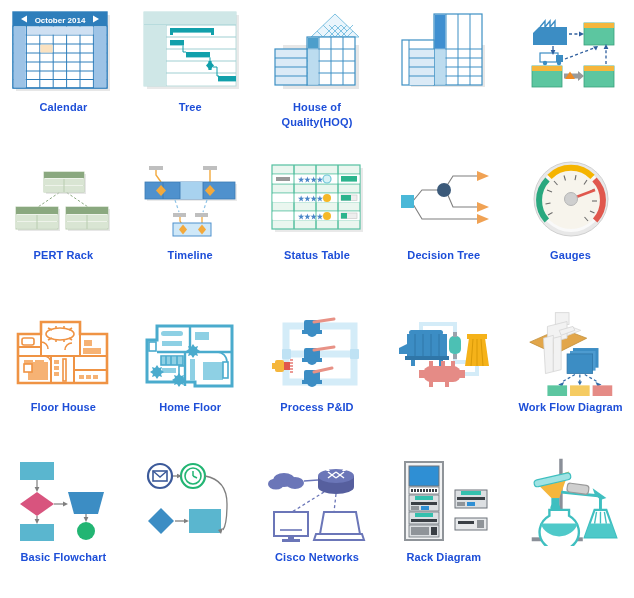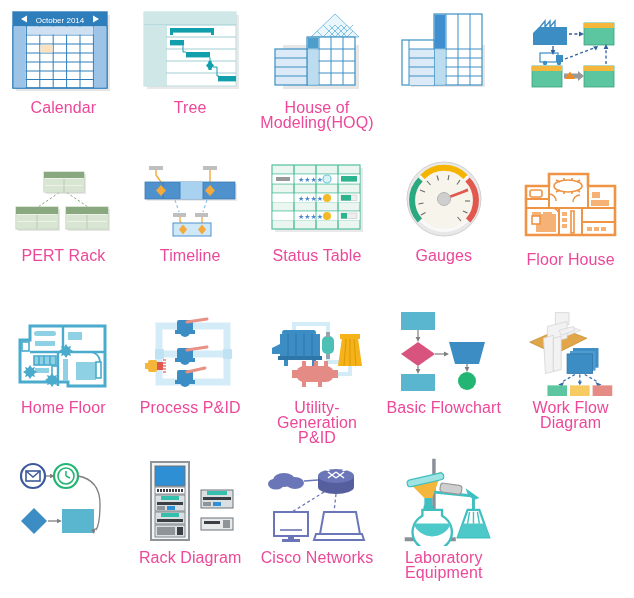--- a/index.html
+++ b/index.html
@@ -11,20 +11,21 @@
     font-family: "Liberation Sans", sans-serif;
     overflow: hidden;
   }
   .gallery {
     display: grid;
     grid-template-columns: repeat(5, 1fr);
     grid-template-rows: 148px 148px 150px 152px;
     width: 634px;
     height: 598px;
     box-sizing: border-box;
+    font-weight: bold;
   }
   .tile {
     display: flex;
     flex-direction: column;
     align-items: center;
     justify-content: flex-start;
     padding-top: 6px;
     box-sizing: border-box;
     cursor: pointer;
     user-select: none;
@@ -32,22 +33,22 @@
   .thumb {
     width: 110px;
     height: 92px;
     display: flex;
     align-items: center;
     justify-content: center;
     margin-bottom: 2px;
   }
   .thumb svg { display: block; }
   .caption {
-    font-size: 16px;
-    color: #ec4899;
+    font-size: 11px;
+    color: #1d4ed8;
     text-align: center;
     line-height: 15px;
     max-width: 118px;
     letter-spacing: .1px;
   }
   
   .r3 .thumb { height: 96px; }
   .r4 .thumb { height: 96px; }
 </style>
 </head>
@@ -157,21 +158,21 @@
         <rect x="43.6" y="40.6" width="10.8" height="35" fill="#bcdcef"></rect>
 
         <rect x="11" y="40" width="32" height="36" fill="#dbeaf6" stroke="#3c8fc4" stroke-width="1.2"></rect>
         <g stroke="#3c8fc4" stroke-width="1">
           <line x1="11" y1="49" x2="43" y2="49"></line>
             <line x1="11" y1="58" x2="43" y2="58"></line>
           <line x1="11" y1="67" x2="43" y2="67"></line>
         </g>
       </svg>
     </div>
-    <div class="caption">House of Modeling(HOQ)</div>
+    <div class="caption">House of Quality(HOQ)</div>
   </div>
 
   <div class="tile r1">
     <div class="thumb">
       <svg width="106" height="86" viewBox="0 0 106 86">
         <g opacity=".35" fill="#bbbbbb">
             <rect x="20" y="36" width="74" height="42"></rect>
           </g>
         <rect x="43" y="5" width="48" height="71" fill="#ffffff" stroke="#3c8fc4" stroke-width="1.2"></rect>
         <g stroke="#3c8fc4" stroke-width="1">
@@ -366,20 +367,38 @@
             <text x="36" y="62">★★★★★</text>
           </g>
         <circle cx="65" cy="59" r="4" fill="#f5b827"></circle>
         <rect x="79" y="56" width="16" height="5.6" fill="#eeeeee" stroke="#cccccc" stroke-width=".7"></rect>
         <rect x="79" y="56" width="6" height="5.6" fill="#2bb48d"></rect>
       </svg>
     </div>
     <div class="caption">Status Table</div>
   </div>
 
+  <div class="tile r2">
+    <div class="thumb">
+      <svg width="110" height="86" viewBox="0 0 110 86">
+        <g stroke="#7f7f7f" stroke-width="1.1" fill="none">
+          <path d="M24,44 L33,33 L52,33"></path>
+          <path d="M57,30 L64,19 L88,19"></path>
+          <path d="M58,36 L64,50 L88,50"></path>
+          <path d="M24,47 L33,62 L88,62"></path>
+        </g>
+        <rect x="12" y="38" width="13" height="13" fill="#4ab8d8"></rect>
+        <circle cx="55" cy="33" r="7" fill="#3c5a7a"></circle>
+        <polygon points="100,19 88,14 88,24" fill="#f0a254"></polygon>
+        <polygon points="100,50 88,45 88,55" fill="#f0a254"></polygon>
+        <polygon points="100,62 88,57 88,67" fill="#f0a254"></polygon>
+      </svg>
+    </div>
+    <div class="caption">Decision Tree</div>
+  </div>
 
   <div class="tile r2">
     <div class="thumb">
       <svg width="110" height="86" viewBox="0 0 110 86">
         <circle cx="55" cy="42" r="37" fill="#e8e8e8" stroke="#d0d0d0" stroke-width="1"></circle>
         <circle cx="55" cy="42" r="33" fill="#f9f9f9"></circle>
         <circle cx="55" cy="42" r="30" fill="#f7f4ec"></circle>
         <g fill="none" stroke-width="6">
           <path d="M30.8,63.5 A30,30 0 0 1 31.5,22.5" stroke="#2aa87f"></path>
           <path d="M33.5,19.8 A30,30 0 0 1 76.5,19.8" stroke="#f5b400"></path>
@@ -592,21 +611,60 @@
           <rect x="30" y="66" width="6" height="8" fill="#e58b86"></rect>
           <rect x="70" y="66" width="6" height="8" fill="#e58b86"></rect>
           <rect x="40" y="57" width="4" height="6" fill="#e58b86"></rect>
           <rect x="52" y="57" width="4" height="6" fill="#e58b86"></rect>
           <rect x="62" y="57" width="4" height="6" fill="#e58b86"></rect>
           <rect x="40" y="77" width="4" height="6" fill="#e58b86"></rect>
           <rect x="56" y="77" width="4" height="6" fill="#e58b86"></rect>
         </g>
       </svg>
     </div>
-    <div class="caption">Utility-Generation P&amp;ID</div>
+  </div>
+
+  <div class="tile r3">
+    <div class="thumb">
+      <svg width="112" height="92" viewBox="0 0 112 92">
+
+        <g>
+          <polygon points="14,38 46,24 72,34 40,50" fill="#e2a64a" stroke="#c08d38" stroke-width=".8"></polygon>
+          <polygon points="40,30 58,23 66,26 48,33" fill="#f4f4f4" stroke="#d8d8d8" stroke-width=".8"></polygon>
+        </g>
+
+        <g fill="#f2f2f2" stroke="#d4d4d4" stroke-width=".8">
+          <rect x="40" y="8" width="14" height="12"></rect>
+          <polygon points="32,22 52,17 52,34 32,39"></polygon>
+          <polygon points="28,34 38,31 38,68 30,70"></polygon>
+          <polygon points="38,34 46,32 46,66 38,68"></polygon>
+          <polygon points="44,26 58,22 60,26 46,31"></polygon>
+        </g>
+
+        <g>
+          <rect x="58" y="44" width="26" height="20" fill="#3c8dc4"></rect>
+          <rect x="55" y="47" width="26" height="20" fill="#4d9bd0"></rect>
+          <rect x="52" y="50" width="26" height="20" fill="#3c8dc4" stroke="#2f76a8" stroke-width=".8"></rect>
+        </g>
+
+        <g stroke="#2f6ba8" stroke-width="1.3" stroke-dasharray="3,2.4" fill="none">
+          <line x1="60" y1="71" x2="46" y2="79"></line>
+          <line x1="65" y1="71" x2="65" y2="79"></line>
+          <line x1="70" y1="71" x2="84" y2="79"></line>
+        </g>
+        <polygon points="43,81 49,78.5 47,83.5" fill="#2f6ba8"></polygon>
+        <polygon points="65,82 62.8,78 67.2,78" fill="#2f6ba8"></polygon>
+        <polygon points="87,81 81,78.5 83,83.5" fill="#2f6ba8"></polygon>
+
+        <rect x="32" y="82" width="20" height="13" fill="#5cc6a0"></rect>
+        <rect x="55" y="82" width="20" height="13" fill="#f5cb62"></rect>
+        <rect x="78" y="82" width="20" height="13" fill="#e58b86"></rect>
+      </svg>
+    </div>
+    <div class="caption">Work Flow Diagram</div>
   </div>
 
   <div class="tile r4">
     <div class="thumb">
       <svg width="110" height="92" viewBox="0 0 110 92">
         <rect x="12" y="8" width="34" height="18" fill="#5ab6cf"></rect>
         <polygon points="29,38 46,50 29,62 12,50" fill="#d8547e"></polygon>
         <rect x="12" y="70" width="34" height="17" fill="#5ab6cf"></rect>
         <polygon points="60,38 96,38 90,60 66,60" fill="#3c8dc4"></polygon>
         <circle cx="78" cy="77" r="9" fill="#22b573"></circle>
@@ -618,60 +676,20 @@
         </g>
         <polygon points="29,38 26.6,33 31.4,33" fill="#7f7f7f"></polygon>
         <polygon points="29,70 26.6,65 31.4,65" fill="#7f7f7f"></polygon>
         <polygon points="60,50 55,47.6 55,52.4" fill="#7f7f7f"></polygon>
         <polygon points="78,68 75.6,63 80.4,63" fill="#7f7f7f"></polygon>
       </svg>
     </div>
     <div class="caption">Basic Flowchart</div>
   </div>
 
-  <div class="tile r3">
-    <div class="thumb">
-      <svg width="112" height="92" viewBox="0 0 112 92">
-
-        <g>
-          <polygon points="14,38 46,24 72,34 40,50" fill="#e2a64a" stroke="#c08d38" stroke-width=".8"></polygon>
-          <polygon points="40,30 58,23 66,26 48,33" fill="#f4f4f4" stroke="#d8d8d8" stroke-width=".8"></polygon>
-        </g>
-
-        <g fill="#f2f2f2" stroke="#d4d4d4" stroke-width=".8">
-          <rect x="40" y="8" width="14" height="12"></rect>
-          <polygon points="32,22 52,17 52,34 32,39"></polygon>
-          <polygon points="28,34 38,31 38,68 30,70"></polygon>
-          <polygon points="38,34 46,32 46,66 38,68"></polygon>
-          <polygon points="44,26 58,22 60,26 46,31"></polygon>
-        </g>
-
-        <g>
-          <rect x="58" y="44" width="26" height="20" fill="#3c8dc4"></rect>
-          <rect x="55" y="47" width="26" height="20" fill="#4d9bd0"></rect>
-          <rect x="52" y="50" width="26" height="20" fill="#3c8dc4" stroke="#2f76a8" stroke-width=".8"></rect>
-        </g>
-
-        <g stroke="#2f6ba8" stroke-width="1.3" stroke-dasharray="3,2.4" fill="none">
-          <line x1="60" y1="71" x2="46" y2="79"></line>
-          <line x1="65" y1="71" x2="65" y2="79"></line>
-          <line x1="70" y1="71" x2="84" y2="79"></line>
-        </g>
-        <polygon points="43,81 49,78.5 47,83.5" fill="#2f6ba8"></polygon>
-        <polygon points="65,82 62.8,78 67.2,78" fill="#2f6ba8"></polygon>
-        <polygon points="87,81 81,78.5 83,83.5" fill="#2f6ba8"></polygon>
-
-        <rect x="32" y="82" width="20" height="13" fill="#5cc6a0"></rect>
-        <rect x="55" y="82" width="20" height="13" fill="#f5cb62"></rect>
-        <rect x="78" y="82" width="20" height="13" fill="#e58b86"></rect>
-      </svg>
-    </div>
-    <div class="caption">Work Flow Diagram</div>
-  </div>
-
   <div class="tile r4">
     <div class="thumb">
       <svg width="110" height="92" viewBox="0 0 110 92">
 
         <circle cx="25" cy="22" r="12" fill="#ffffff" stroke="#3c5a9a" stroke-width="2.2"></circle>
         <rect x="18" y="17" width="14" height="10" fill="#ffffff" stroke="#3c5a9a" stroke-width="1.6"></rect>
         <polyline points="18,17 25,23 32,17" fill="none" stroke="#3c5a9a" stroke-width="1.4"></polyline>
 
         <circle cx="58" cy="22" r="12" fill="#ffffff" stroke="#22b573" stroke-width="2.2"></circle>
         <circle cx="58" cy="22" r="8" fill="#ffffff" stroke="#22b573" stroke-width="1.6"></circle>
@@ -687,20 +705,66 @@
         <g stroke="#7f7f7f" stroke-width="1.3" fill="none">
           <line x1="38" y1="22" x2="44" y2="22"></line>
           <path d="M70,22 Q92,26 92,50 Q92,70 88,76"></path>
           <line x1="40" y1="67" x2="50" y2="67"></line>
         </g>
         <polygon points="47,22 42,19.8 42,24.2" fill="#7f7f7f"></polygon>
         <polygon points="54,67 49,64.8 49,69.2" fill="#7f7f7f"></polygon>
         <polygon points="86,80 88,74 83,76" fill="#7f7f7f"></polygon>
       </svg>
     </div>
+  </div>
+
+  <div class="tile r4">
+    <div class="thumb">
+      <svg width="110" height="92" viewBox="0 0 110 92">
+
+        <g fill="#6b76b8">
+          <ellipse cx="22" cy="26" rx="11" ry="7"></ellipse>
+          <ellipse cx="33" cy="29" rx="9" ry="6"></ellipse>
+          <ellipse cx="14" cy="30" rx="8" ry="5.5"></ellipse>
+        </g>
+
+        <g>
+          <ellipse cx="74" cy="33" rx="18" ry="7" fill="#565f9e"></ellipse>
+          <rect x="56" y="22" width="36" height="11" fill="#565f9e"></rect>
+          <ellipse cx="74" cy="22" rx="18" ry="7" fill="#6b76b8"></ellipse>
+          <g stroke="#ffffff" stroke-width="1.4" fill="none">
+            <path d="M66,24 L74,18"></path>
+              <path d="M82,24 L74,18"></path>
+            <path d="M66,18 L74,24"></path>
+              <path d="M82,18 L74,24"></path>
+          </g>
+          <polygon points="64,17 68,17 66,14" fill="#ffffff"></polygon>
+          <polygon points="80,17 84,17 82,14" fill="#ffffff"></polygon>
+        </g>
+
+        <line x1="42" y1="27" x2="56" y2="26" stroke="#6b76b8" stroke-width="1.3"></line>
+        <g stroke="#6b76b8" stroke-width="1.3" stroke-dasharray="3,2.6" fill="none">
+          <line x1="62" y1="38" x2="30" y2="58"></line>
+          <line x1="74" y1="40" x2="72" y2="58"></line>
+        </g>
+
+        <g>
+          <rect x="12" y="58" width="34" height="24" fill="#ffffff" stroke="#6b76b8" stroke-width="2"></rect>
+          <line x1="18" y1="76" x2="40" y2="76" stroke="#6b76b8" stroke-width="1.6"></line>
+          <rect x="26" y="82" width="6" height="4" fill="#6b76b8"></rect>
+          <rect x="20" y="85" width="18" height="3" fill="#6b76b8"></rect>
+        </g>
+
+        <g>
+          <polygon points="62,58 94,58 98,80 58,80" fill="#ffffff" stroke="#6b76b8" stroke-width="2"></polygon>
+          <polygon points="54,80 100,80 102,86 52,86" fill="#ffffff" stroke="#6b76b8" stroke-width="2"></polygon>
+        </g>
+      </svg>
+    </div>
+    <div class="caption">Cisco Networks</div>
   </div>
 
   <div class="tile r4">
     <div class="thumb">
       <svg width="110" height="92" viewBox="0 0 110 92">
 
         <rect x="16" y="8" width="38" height="78" fill="#f2f3f4" stroke="#8f9499" stroke-width="2"></rect>
         <rect x="20" y="12" width="30" height="20" fill="#2f8fd4" stroke="#6d737a" stroke-width="1"></rect>
         <rect x="20" y="33" width="30" height="7" fill="#ffffff" stroke="#6d737a" stroke-width=".8"></rect>
         <g fill="#3a3f45">
@@ -740,66 +804,20 @@
             <rect x="69" y="67" width="16" height="3"></rect>
           </g>
         <rect x="88" y="66" width="7" height="8" fill="#8f9499"></rect>
       </svg>
     </div>
     <div class="caption">Rack Diagram</div>
   </div>
 
   <div class="tile r4">
     <div class="thumb">
-      <svg width="110" height="92" viewBox="0 0 110 92">
-
-        <g fill="#6b76b8">
-          <ellipse cx="22" cy="26" rx="11" ry="7"></ellipse>
-          <ellipse cx="33" cy="29" rx="9" ry="6"></ellipse>
-          <ellipse cx="14" cy="30" rx="8" ry="5.5"></ellipse>
-        </g>
-
-        <g>
-          <ellipse cx="74" cy="33" rx="18" ry="7" fill="#565f9e"></ellipse>
-          <rect x="56" y="22" width="36" height="11" fill="#565f9e"></rect>
-          <ellipse cx="74" cy="22" rx="18" ry="7" fill="#6b76b8"></ellipse>
-          <g stroke="#ffffff" stroke-width="1.4" fill="none">
-            <path d="M66,24 L74,18"></path>
-              <path d="M82,24 L74,18"></path>
-            <path d="M66,18 L74,24"></path>
-              <path d="M82,18 L74,24"></path>
-          </g>
-          <polygon points="64,17 68,17 66,14" fill="#ffffff"></polygon>
-          <polygon points="80,17 84,17 82,14" fill="#ffffff"></polygon>
-        </g>
-
-        <line x1="42" y1="27" x2="56" y2="26" stroke="#6b76b8" stroke-width="1.3"></line>
-        <g stroke="#6b76b8" stroke-width="1.3" stroke-dasharray="3,2.6" fill="none">
-          <line x1="62" y1="38" x2="30" y2="58"></line>
-          <line x1="74" y1="40" x2="72" y2="58"></line>
-        </g>
-
-        <g>
-          <rect x="12" y="58" width="34" height="24" fill="#ffffff" stroke="#6b76b8" stroke-width="2"></rect>
-          <line x1="18" y1="76" x2="40" y2="76" stroke="#6b76b8" stroke-width="1.6"></line>
-          <rect x="26" y="82" width="6" height="4" fill="#6b76b8"></rect>
-          <rect x="20" y="85" width="18" height="3" fill="#6b76b8"></rect>
-        </g>
-
-        <g>
-          <polygon points="62,58 94,58 98,80 58,80" fill="#ffffff" stroke="#6b76b8" stroke-width="2"></polygon>
-          <polygon points="54,80 100,80 102,86 52,86" fill="#ffffff" stroke="#6b76b8" stroke-width="2"></polygon>
-        </g>
-      </svg>
-    </div>
-    <div class="caption">Cisco Networks</div>
-  </div>
-
-  <div class="tile r4">
-    <div class="thumb">
       <svg width="112" height="92" viewBox="0 0 112 92">
 
         <rect x="44" y="4" width="3.5" height="80" fill="#8a8f98"></rect>
         <rect x="16" y="84" width="52" height="4" fill="#8a8f98"></rect>
 
         <g>
           <polygon points="20,28 54,17 44,44 36,44" fill="#f5b63c"></polygon>
           <rect x="18" y="22" width="38" height="7" rx="3.5" transform="rotate(-13 37 25)" fill="#9fe3e3" stroke="#3fbfc0" stroke-width="1.2"></rect>
           <rect x="36" y="44" width="8" height="10" fill="#3fbfc0"></rect>
           <circle cx="40" cy="54" r="5" fill="#3fbfc0"></circle>
@@ -821,16 +839,15 @@
           <polygon points="80,56 92,56 102,84 70,84" fill="#ffffff" stroke="#3fbfc0" stroke-width="2.2"></polygon>
           <polygon points="75,70 97,70 102,84 70,84" fill="#4ec9c9"></polygon>
           <g stroke="#3fbfc0" stroke-width="1.4">
               <line x1="82" y1="58" x2="80" y2="70"></line>
               <line x1="86" y1="58" x2="86" y2="70"></line>
               <line x1="90" y1="58" x2="92" y2="70"></line>
             </g>
         </g>
       </svg>
     </div>
-    <div class="caption">Laboratory Equipment</div>
   </div>
 
 </div>
 
 </body></html>

